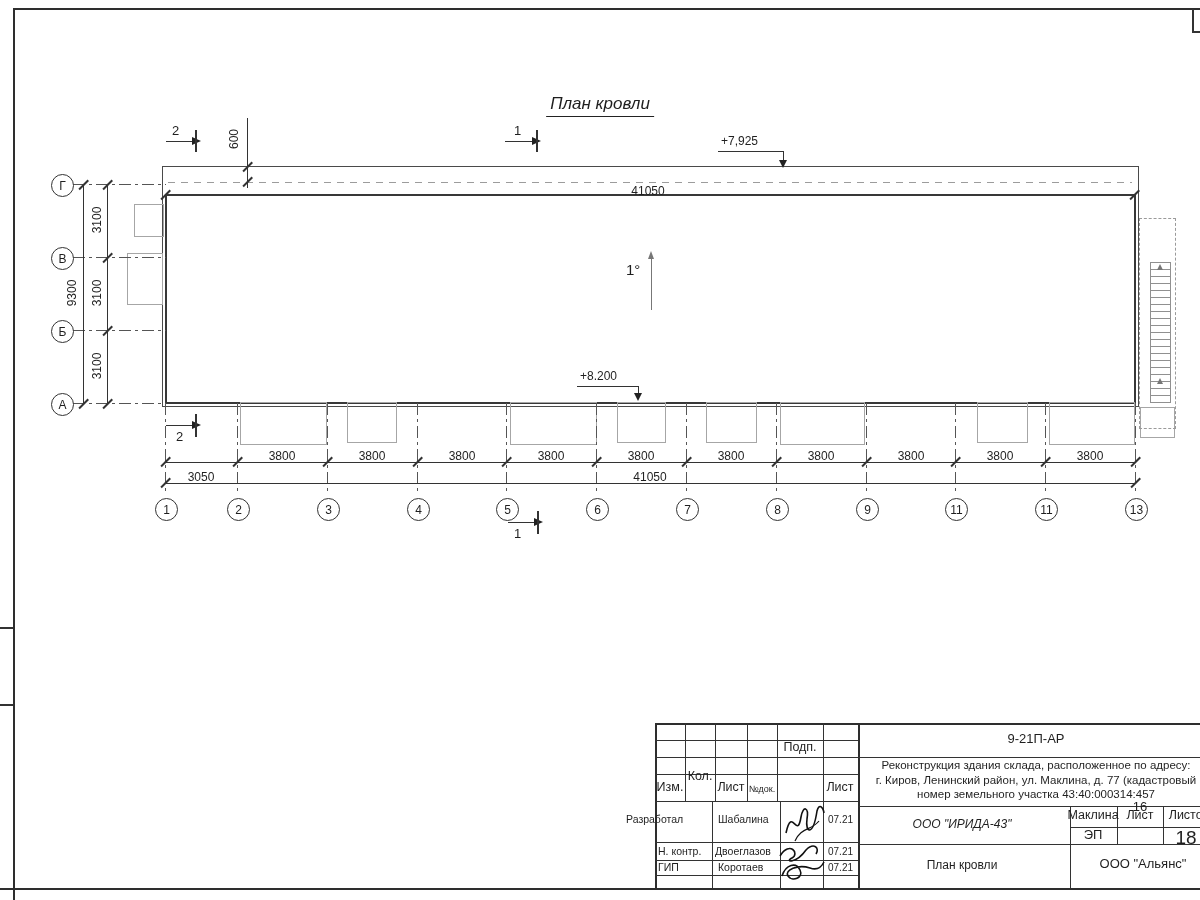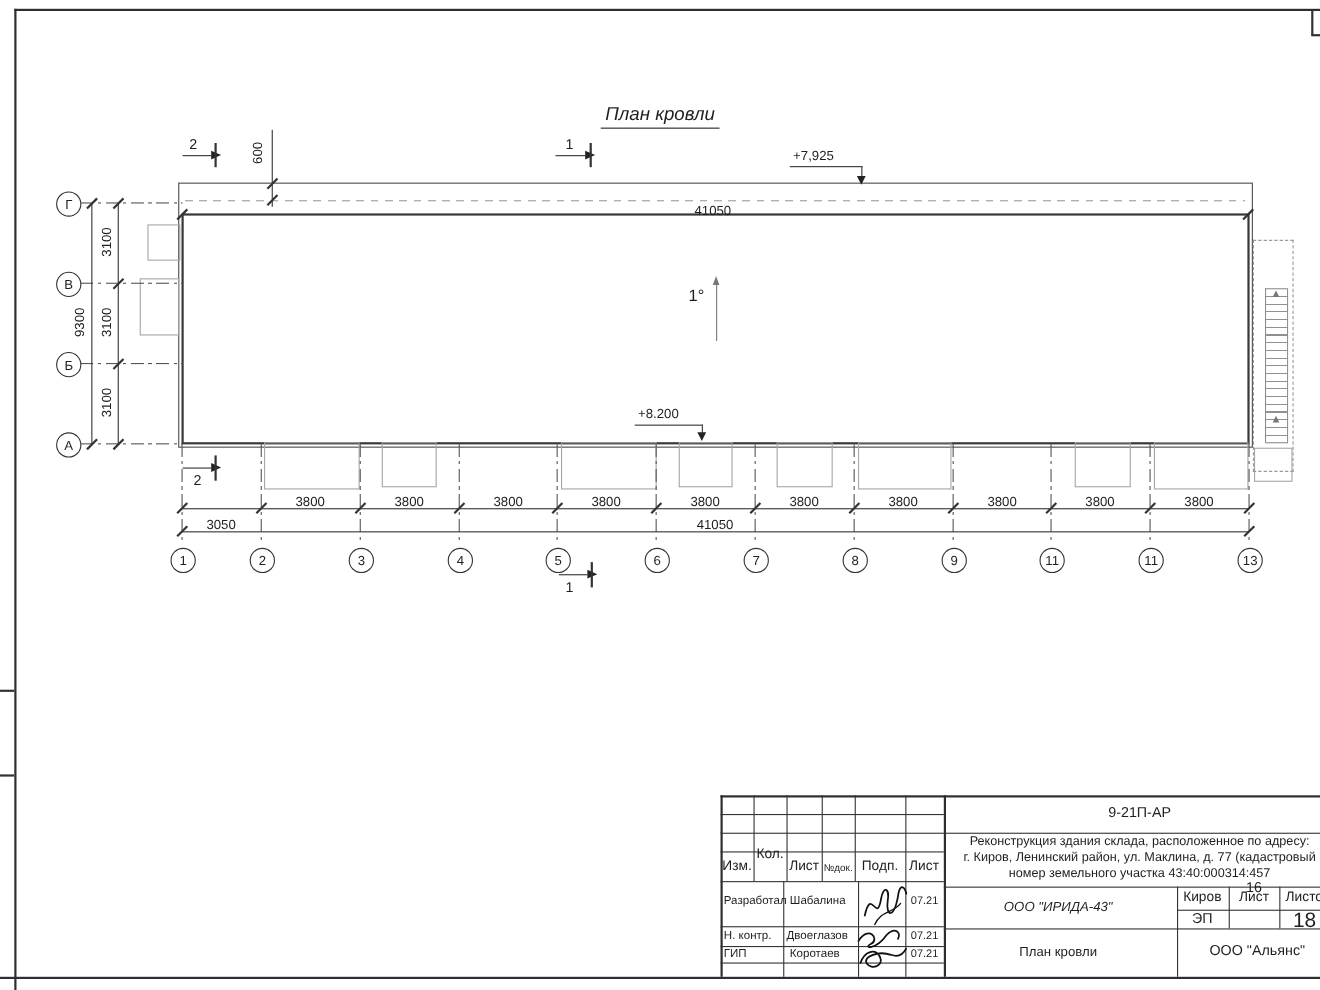--- a/index.html
+++ b/index.html
@@ -210,45 +210,45 @@
   <div class="txt c" style="left:1036px;top:731px;font-size:13px">9-21П-АР</div>
   <div class="txt" style="left:860px;top:758px;width:352px;white-space:normal;text-align:center;font-size:11.5px;line-height:14.5px">
     <div>Реконструкция здания склада, расположенное по адресу:</div>
     <div>г. Киров, Ленинский район, ул. Маклина, д. 77 (кадастровый</div>
     <div>номер земельного участка 43:40:000314:457</div>
   </div>
   <div class="txt c tb" style="left:670px;top:780px">Изм.</div>
   <div class="txt c tb" style="left:700px;top:769px">Кол.</div>
   <div class="txt c tb" style="left:731px;top:780px">Лист</div>
   <div class="txt c" style="left:762px;top:784px;font-size:9px">№док.</div>
-  <div class="txt c tb" style="left:800px;top:780px">Подп.</div>
+  <div class="txt c tb" style="left:800px;top:740px">Подп.</div>
   <div class="txt c tb" style="left:840px;top:780px">Лист</div>
 
-  <div class="txt small" style="left:658px;top:813px">Разработал</div>
+  <div class="txt small" style="left:626px;top:813px">Разработал</div>
   <div class="txt small" style="left:718px;top:813px">Шабалина</div>
   <div class="txt" style="left:828px;top:814px;font-size:10px">07.21</div>
   <div class="txt small" style="left:658px;top:845px">Н. контр.</div>
   <div class="txt small" style="left:715px;top:845px">Двоеглазов</div>
   <div class="txt" style="left:828px;top:846px;font-size:10px">07.21</div>
   <div class="txt small" style="left:658px;top:861px">ГИП</div>
   <div class="txt small" style="left:718px;top:861px">Коротаев</div>
   <div class="txt" style="left:828px;top:862px;font-size:10px">07.21</div>
 
   <svg style="position:absolute;left:783px;top:797px" width="44" height="48" viewBox="0 0 44 48">
     <path d="M3 36 C9 8 14 44 18 20 C20 8 26 10 24 22 C22 36 30 40 34 14 C36 6 40 10 41 16" stroke="#111" fill="none" stroke-width="1.6"></path>
     <path d="M12 44 C18 30 28 34 36 24" stroke="#111" fill="none" stroke-width="1.2"></path>
   </svg>
   <svg style="position:absolute;left:776px;top:838px" width="50" height="46" viewBox="0 0 50 46">
     <path d="M4 18 C14 2 24 16 16 20 C8 24 20 26 30 12 C38 4 44 10 40 16" stroke="#111" fill="none" stroke-width="1.6"></path>
     <path d="M6 38 C10 26 20 24 24 32 C28 40 16 44 12 38 C8 32 22 26 34 30 C42 33 46 28 48 24" stroke="#111" fill="none" stroke-width="1.6"></path>
   </svg>
 
   <div class="txt c" style="left:962px;top:817px;font-size:12px;font-style:italic">ООО "ИРИДА-43"</div>
   <div class="txt c" style="left:962px;top:858px;font-size:12px">План кровли</div>
-  <div class="txt c tb" style="left:1093px;top:808px">Киров</div>
+  <div class="txt c tb" style="left:1093px;top:808px">Маклина</div>
   <div class="txt c tb" style="left:1140px;top:808px">Лист</div>
   <div class="txt c tb" style="left:1189px;top:808px">Листов</div>
   <div class="txt c" style="left:1093px;top:827px;font-size:13px">ЭП</div>
   <div class="txt c" style="left:1140px;top:799px;font-size:13px">16</div>
   <div class="txt c" style="left:1186px;top:827px;font-size:19px">18</div>
   <div class="txt c" style="left:1143px;top:856px;font-size:13px">ООО "Альянс"</div>
 
 </div>
 
 </body></html>

